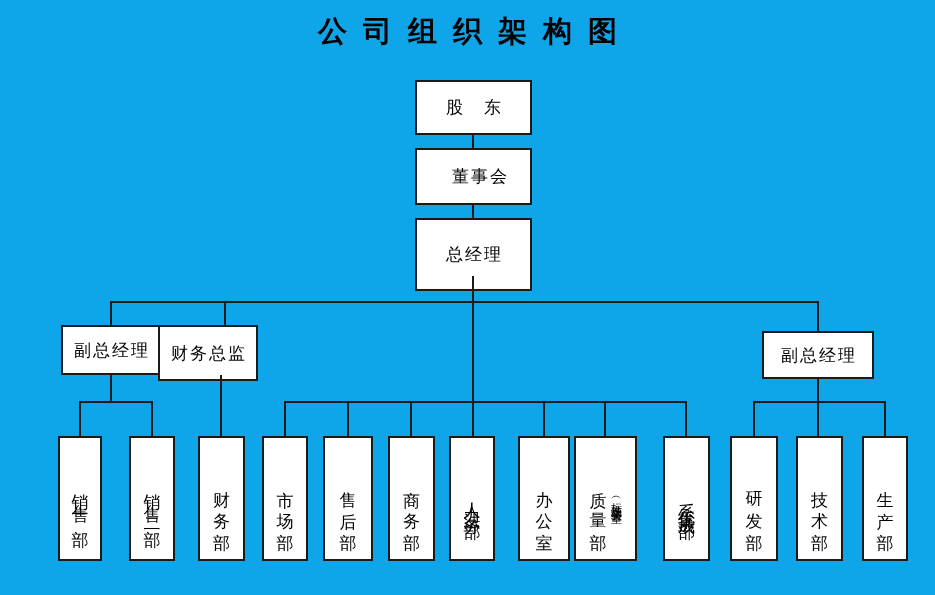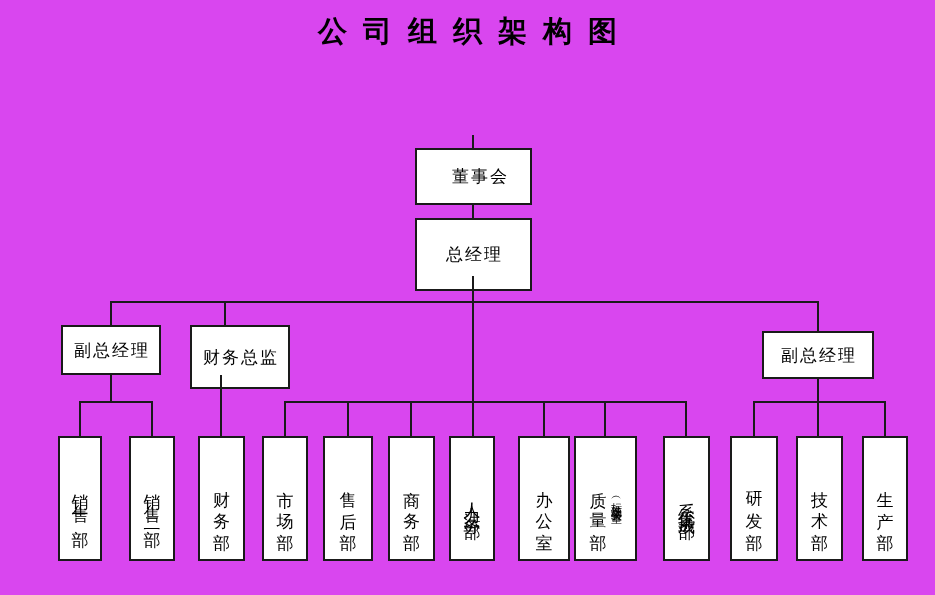--- a/index.html
+++ b/index.html
@@ -1,17 +1,17 @@
 <!DOCTYPE html>
 <html><head>
 <meta charset="utf-8">
 <style>
   html,body{margin:0;padding:0;background:#ffffff;}
   #canvas{
-    position:relative;width:935px;height:595px;background:#d946ef;
+    position:relative;width:935px;height:595px;background:#0ea5e9;
     font-family:"Liberation Sans","DejaVu Sans",sans-serif;color:#000;
     overflow:hidden;
   }
   .title{
     position:absolute;left:0;top:12px;width:935px;text-align:center;
     font-size:29px;font-weight:bold;letter-spacing:16px;text-indent:16px;
     color:#000;
   }
   .box{
     position:absolute;box-sizing:border-box;border:2px solid #1a1a1a;
@@ -34,31 +34,34 @@
   .qbox{gap:4px;}
   .line{position:absolute;background:#1a1a1a;}
 </style>
 </head>
 <body>
 
 <div id="canvas">
 
   <div class="title">公司组织架构图</div>
 
+  <div class="box" style="left:415px;top:80px;width:117px;height:55px;">
+    <span class="hlabel">股　东</span>
+  </div>
   <div class="box" style="left:415px;top:148px;width:117px;height:57px;padding-left:12px;">
     <span class="hlabel">董事会</span>
   </div>
   <div class="box" style="left:415px;top:218px;width:117px;height:73px;">
     <span class="hlabel">总经理</span>
   </div>
 
   <div class="box" style="left:61px;top:325px;width:100px;height:50px;">
     <span class="hlabel">副总经理</span>
   </div>
-  <div class="box" style="left:190px;top:325px;width:100px;height:64px;">
+  <div class="box" style="left:158px;top:325px;width:100px;height:56px;">
     <span class="hlabel">财务总监</span>
   </div>
   <div class="box" style="left:762px;top:331px;width:112px;height:48px;">
     <span class="hlabel">副总经理</span>
   </div>
 
   <div class="box vbox" style="left:58px;top:436px;width:44px;height:125px;">
     <span class="vlabel n4">销售一部</span>
   </div>
   <div class="box vbox" style="left:129px;top:436px;width:46px;height:125px;">

